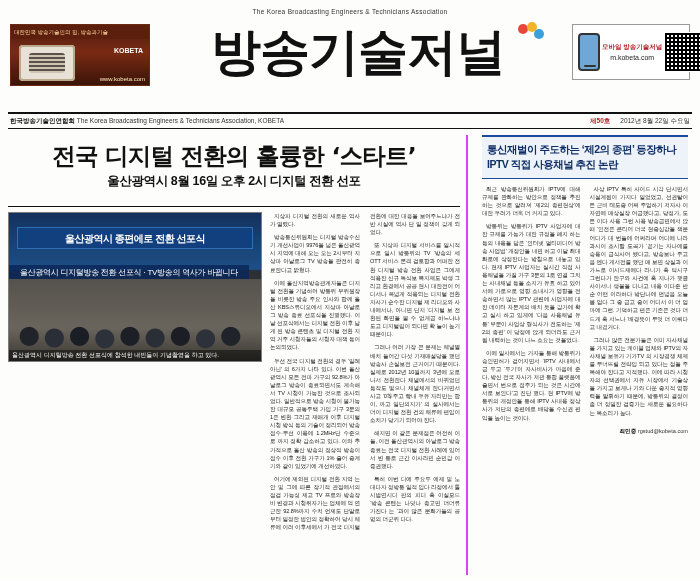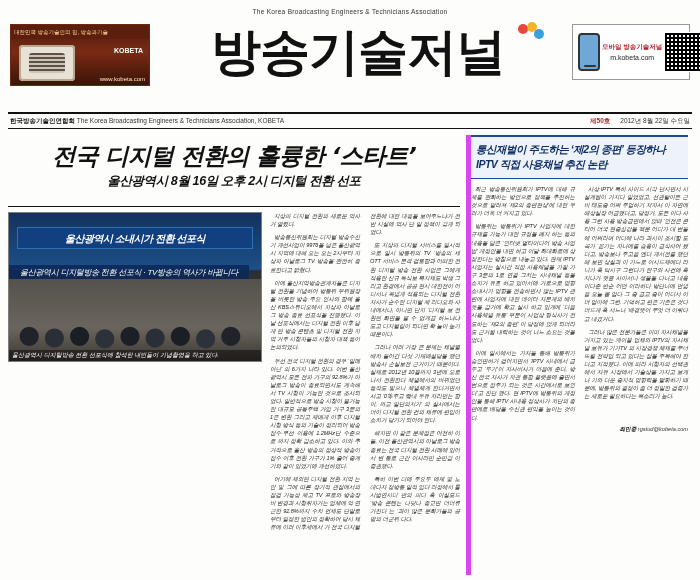--- a/index.html
+++ b/index.html
@@ -187,27 +187,26 @@
     margin-right:10px;
   }
   .infobar .date { color:#333; }
 
   
   .content {
     display:flex;
     gap:6px;
     margin-top:6px;
     height:440px;
-    font-style:italic;
   }
   .main-col { width:452px; }
   .side-col {
     width:222px;
-    border-left:5px solid #d946ef;
-    padding-left:0;
+    border-left:2px solid #d946ef;
+    padding-left:14px;
   }
 
   .headline {
     font-family:"DejaVu Sans", sans-serif;
     font-size:23.5px;
     font-weight:bold;
     letter-spacing:-0.8px;
     text-align:center;
     line-height:30px;
     margin:6px 0 2px;
@@ -377,21 +376,21 @@
   </div>
 
   <div class="content">
 
     <div class="main-col">
       <div class="headline">전국 디지털 전환의 훌륭한 ‘스타트’</div>
       <div class="subhead">울산광역시 8월 16일 오후 2시 디지털 전환 선포</div>
       <div class="rule-thin"></div>
 
       <div class="photo">
-        <div class="banner">울산광역시 소내시가 전환 선포식</div>
+        <div class="banner">울산광역시 종편에로 전환 선포식</div>
         <div class="banner2">울산광역시 디지털방송 전환 선포식 · TV방송의 역사가 바뀝니다</div>
         <div class="crowd"></div>
         <div class="caption">울산광역시 디지털방송 전환 선포식에 참석한 내빈들이 기념촬영을 하고 있다.</div>
       </div>
 
       <div class="cols2">
         <p>지상파 디지털 전환의 새로운 역사가 열렸다.</p>
         <p>방송통신위원회는 디지털 방송수신기 개선사업이 9976을 넘은 울산광역시 지역에 대해 오는 오는 2시부터 지상파 아날로그 TV 방송을 완전히 종료한다고 밝혔다.</p>
         <p>이에 울산지역방송관계자들은 디지털 전환을 기념하여 방통위 부위원장을 비롯한 방송 주요 인사와 함께 울산 KBS스튜디오에서 지상파 아날로그 방송 종료 선포식을 진행했다. 이날 선포식에서는 디지털 전환 이후 남게 된 방송 콘텐츠 및 디지털 전환 지역 거주 시청자들의 시청자 대책 등이 논의되었다.</p>
         <p>우선 전국 디지털 전환의 경우 ‘일례 아닌’ 의 6가지 나타 있다. 이번 울산광역시 모든 전파 가구의 92.8%가 아날로그 방송이 종료되면서도 계속해서 TV 시청이 가능한 것으로 조사되었다. 일반적으로 방송 시청이 불가능한 대규모 공동주택 가입 가구 3분의 1은 변환 그리고 재매개 이후 디지털 시청 방식 등의 기술이 정리되어 방송 접수·무선 이용에 1.2MHz단 수준으로 까지 정확 감소하고 있다. 이와 추가적으로 울산 방송의 정상적 방송이 접수 이후 전환 가구가 1% 줄어 중계기와 같이 있었기에 개선하였다.</p>

